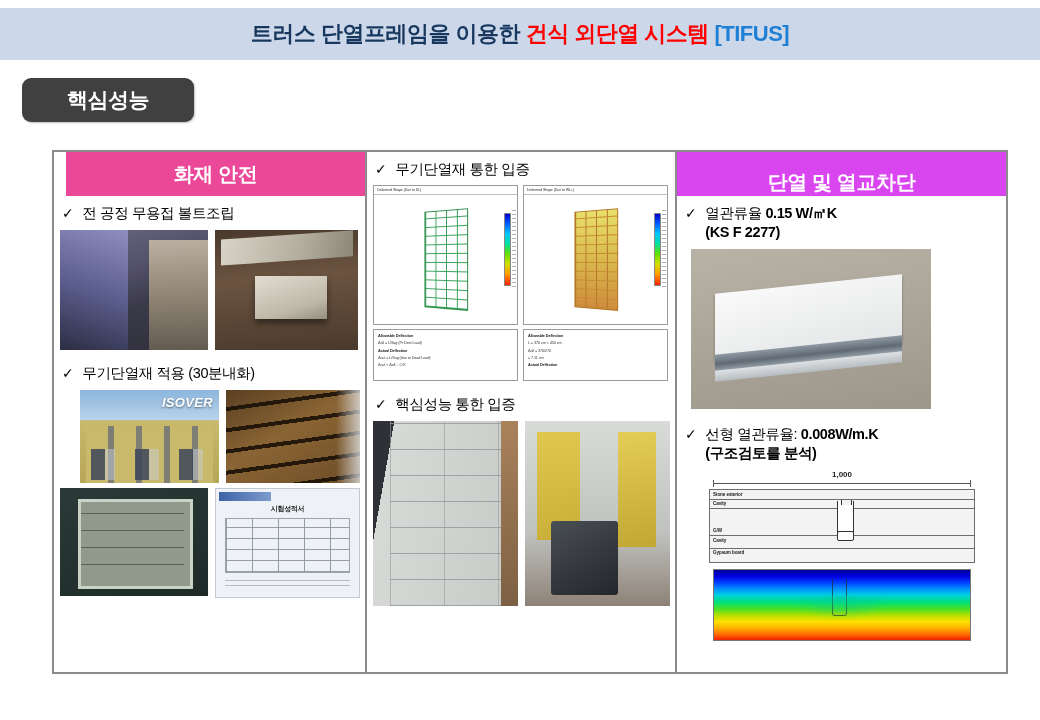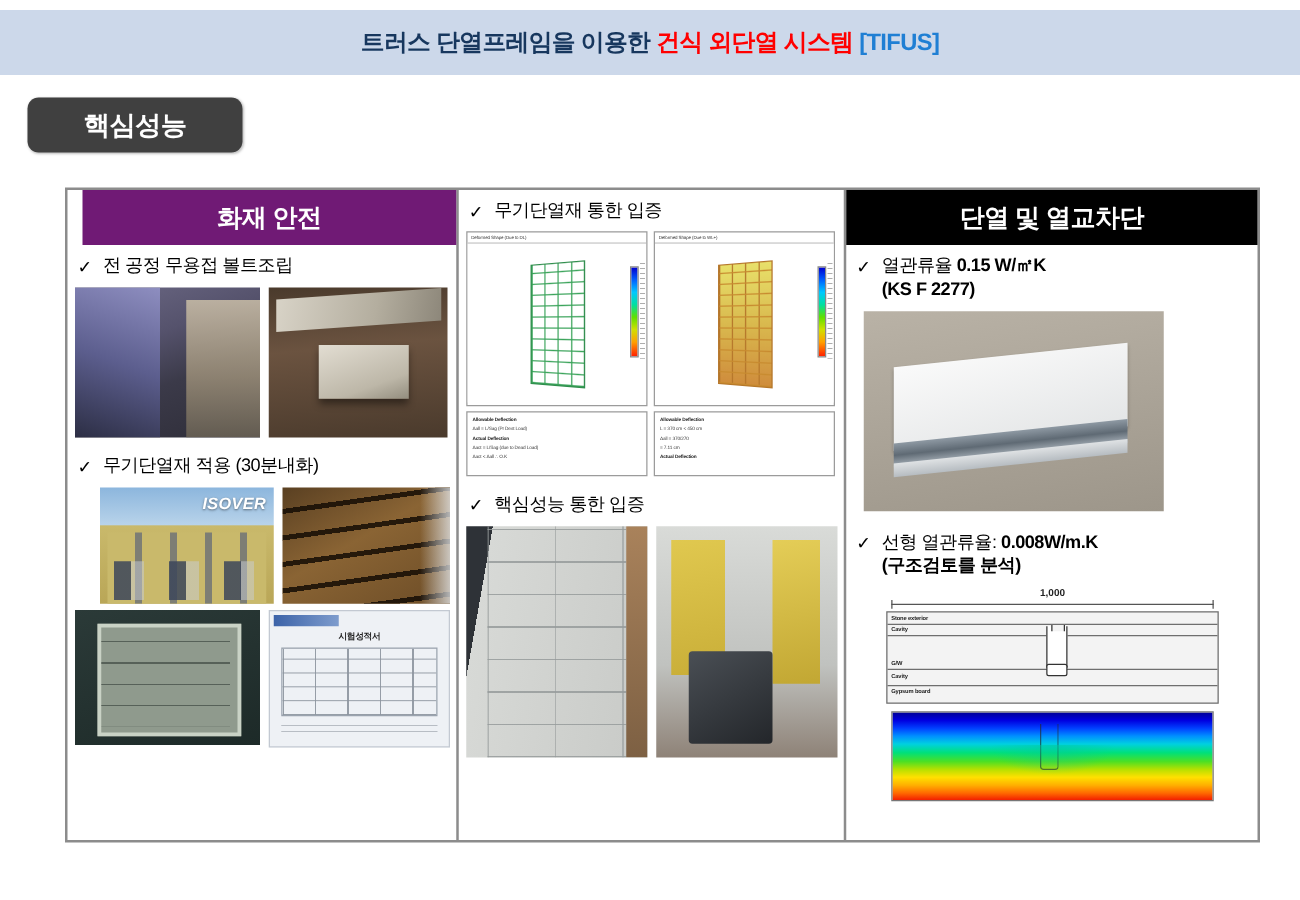--- a/index.html
+++ b/index.html
@@ -19,21 +19,21 @@
   .title-banner {
     position: absolute;
     left: 0; top: 8px;
     width: 1040px; height: 52px;
     background: #ccd8ea;
     display: flex;
     align-items: center;
     justify-content: center;
   }
   .title-text {
-    font-size: 19px;
+    font-size: 22px;
     font-weight: bold;
     letter-spacing: -0.5px;
     white-space: nowrap;
   }
   .t-navy  { color: #17375e; }
   .t-red   { color: #ff0000; }
   .t-blue  { color: #1f7fd4; }
 
   
   .section-tab {
@@ -78,23 +78,23 @@
     height: 44px;
     display: flex;
     align-items: center;
     justify-content: center;
     color: #ffffff;
     font-size: 20px;
     font-weight: bold;
     letter-spacing: -0.4px;
     flex: none;
   }
-  .head-fire   { background: #701a75; margin-left: 12px; }
+  .head-fire   { background: #ec4899; margin-left: 12px; }
   .head-struct { background: #f79646; }
-  .head-therm  { background: #000000; }
+  .head-therm  { background: #d946ef; align-items: flex-end; }
 
   .col-body {
     flex: 1;
     padding: 6px 5px 4px 6px;
     box-sizing: border-box;
     display: flex;
     flex-direction: column;
     overflow: hidden;
   }
 

